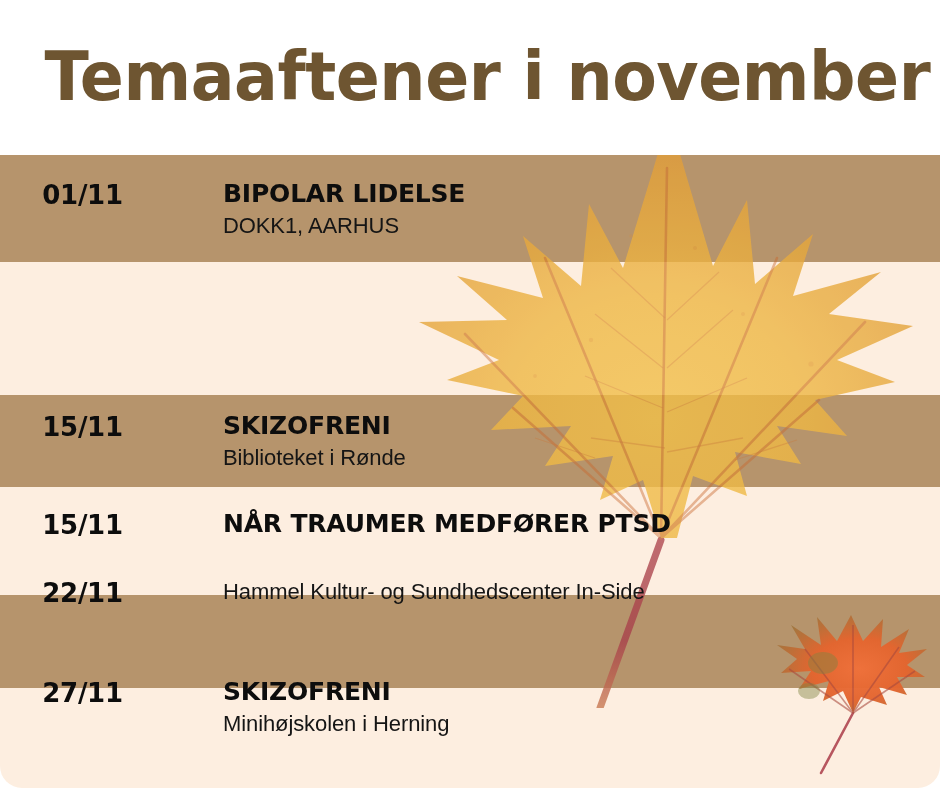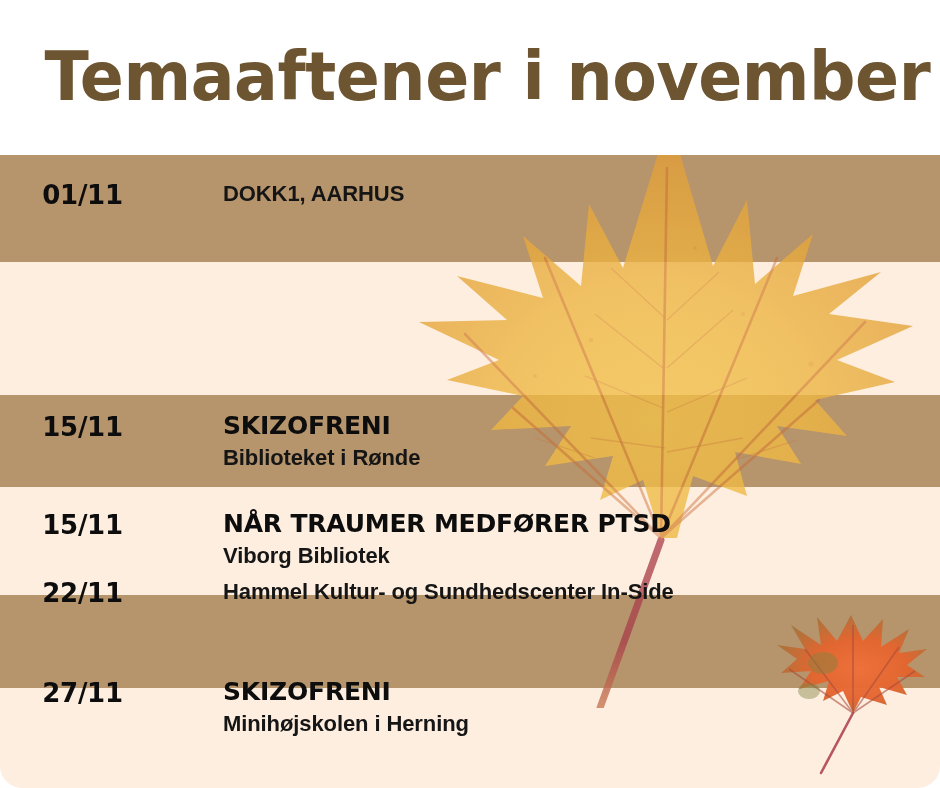--- a/index.html
+++ b/index.html
@@ -125,21 +125,21 @@
     font-size: 25px;
     font-weight: bold;
     color: #0d0d0d;
     line-height: 1.29;
     letter-spacing: -0.2px;
     white-space: pre-line;
   }
   .row-venue {
     font-family: "Liberation Sans", sans-serif;
     font-size: 22px;
-    font-weight: bold;
+    font-weight: normal;
     color: #151515;
     line-height: 1.3;
     margin-top: 2px;
     letter-spacing: -0.1px;
   }
 </style>
 </head>
 <body>
 
 <div class="poster">
@@ -246,38 +246,38 @@
 
   <div class="title-area">
     <h1 class="poster-title">Temaaftener i november</h1>
   </div>
 
   <div class="rows">
 
     <div class="row" style="top:178px;">
       <div class="row-date">01/11</div>
       <div class="row-body">
+        <div class="row-title">BIPOLAR LIDELSE</div>
         <div class="row-venue">DOKK1, AARHUS</div>
       </div>
     </div>
 
 
     <div class="row" style="top:410px;">
       <div class="row-date">15/11</div>
       <div class="row-body">
         <div class="row-title">SKIZOFRENI</div>
         <div class="row-venue">Biblioteket i Rønde</div>
       </div>
     </div>
 
     <div class="row" style="top:508px;">
       <div class="row-date">15/11</div>
       <div class="row-body">
         <div class="row-title">NÅR TRAUMER MEDFØRER PTSD</div>
-        <div class="row-venue">Viborg Bibliotek</div>
       </div>
     </div>
 
     <div class="row" style="top:576px;">
       <div class="row-date">22/11</div>
       <div class="row-body">
         <div class="row-venue">Hammel Kultur- og Sundhedscenter In-Side</div>
       </div>
     </div>
 

